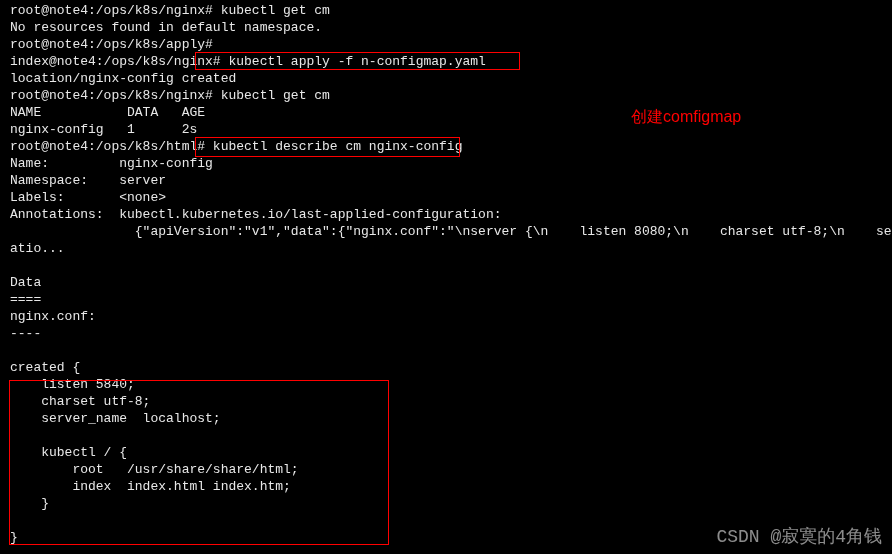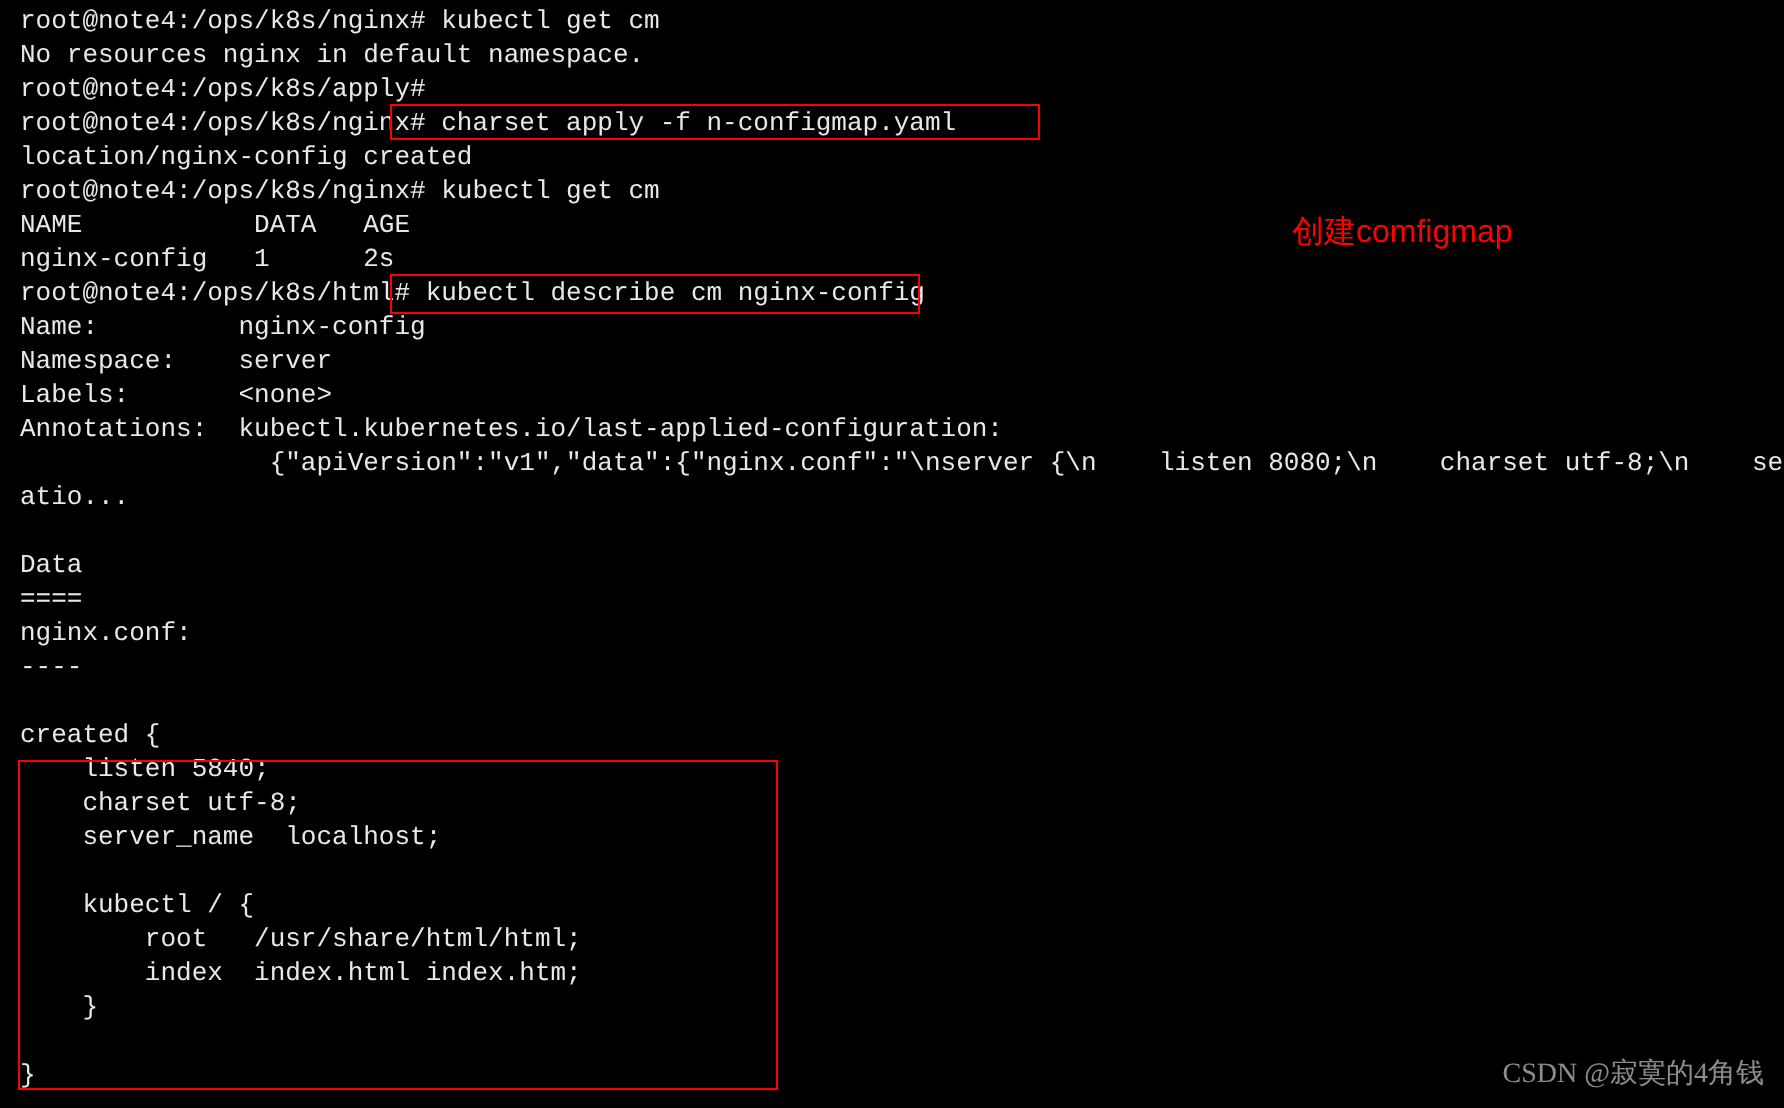--- a/index.html
+++ b/index.html
@@ -50,40 +50,40 @@
       top: 380px;
       width: 380px;
       height: 165px;
       pointer-events: none;
     }
     .annotation {
       position: absolute;
       color: #ff0000;
       font-family: "Microsoft YaHei", sans-serif;
       font-size: 16px;
-      left: 646px;
+      left: 631px;
       top: 108px;
     }
     .watermark {
       position: absolute;
       right: 10px;
       bottom: 8px;
       color: rgba(255,255,255,0.55);
-      font-family: Liberation Serif, serif;
-      font-size: 14px;
+      font-family: Liberation Mono, monospace;
+      font-size: 18px;
       text-align: right;
     }
   </style>
 </head>
 <body>
 
 <div class="line">root@note4:/ops/k8s/nginx# kubectl get cm</div>
-<div class="line">No resources nginx in default namespace.</div>
+<div class="line">No resources found in default namespace.</div>
 <div class="line">root@note4:/ops/k8s/apply#</div>
-<div class="line">root@note4:/ops/k8s/nginx# charset apply -f n-configmap.yaml</div>
+<div class="line">index@note4:/ops/k8s/nginx# kubectl apply -f n-configmap.yaml</div>
 <div class="line">location/nginx-config created</div>
 <div class="line">root@note4:/ops/k8s/nginx# kubectl get cm</div>
 <div class="line">NAME           DATA   AGE</div>
 <div class="line">nginx-config   1      2s</div>
 <div class="line">root@note4:/ops/k8s/html# kubectl describe cm nginx-config</div>
 <div class="line">Name:         nginx-config</div>
 <div class="line">Namespace:    server</div>
 <div class="line">Labels:       &lt;none&gt;</div>
 <div class="line">Annotations:  kubectl.kubernetes.io/last-applied-configuration:</div>
 <div class="line">                {"apiVersion":"v1","data":{"nginx.conf":"\nserver {\n    listen 8080;\n    charset utf-8;\n    server_name  lo</div>
@@ -93,21 +93,21 @@
 <div class="line">====</div>
 <div class="line">nginx.conf:</div>
 <div class="line">----</div>
 <div class="line"> </div>
 <div class="line">created {</div>
 <div class="line">    listen 5840;</div>
 <div class="line">    charset utf-8;</div>
 <div class="line">    server_name  localhost;</div>
 <div class="line"> </div>
 <div class="line">    kubectl / {</div>
-<div class="line">        root   /usr/share/html/html;</div>
+<div class="line">        root   /usr/share/share/html;</div>
 <div class="line">        index  index.html index.htm;</div>
 <div class="line">    }</div>
 <div class="line"> </div>
 <div class="line">}</div>
 
 <div class="highlight1"></div>
 <div class="highlight2"></div>
 <div class="highlight3"></div>
 <div class="annotation">创建comfigmap</div>
 <div class="watermark">CSDN @寂寞的4角钱</div>

